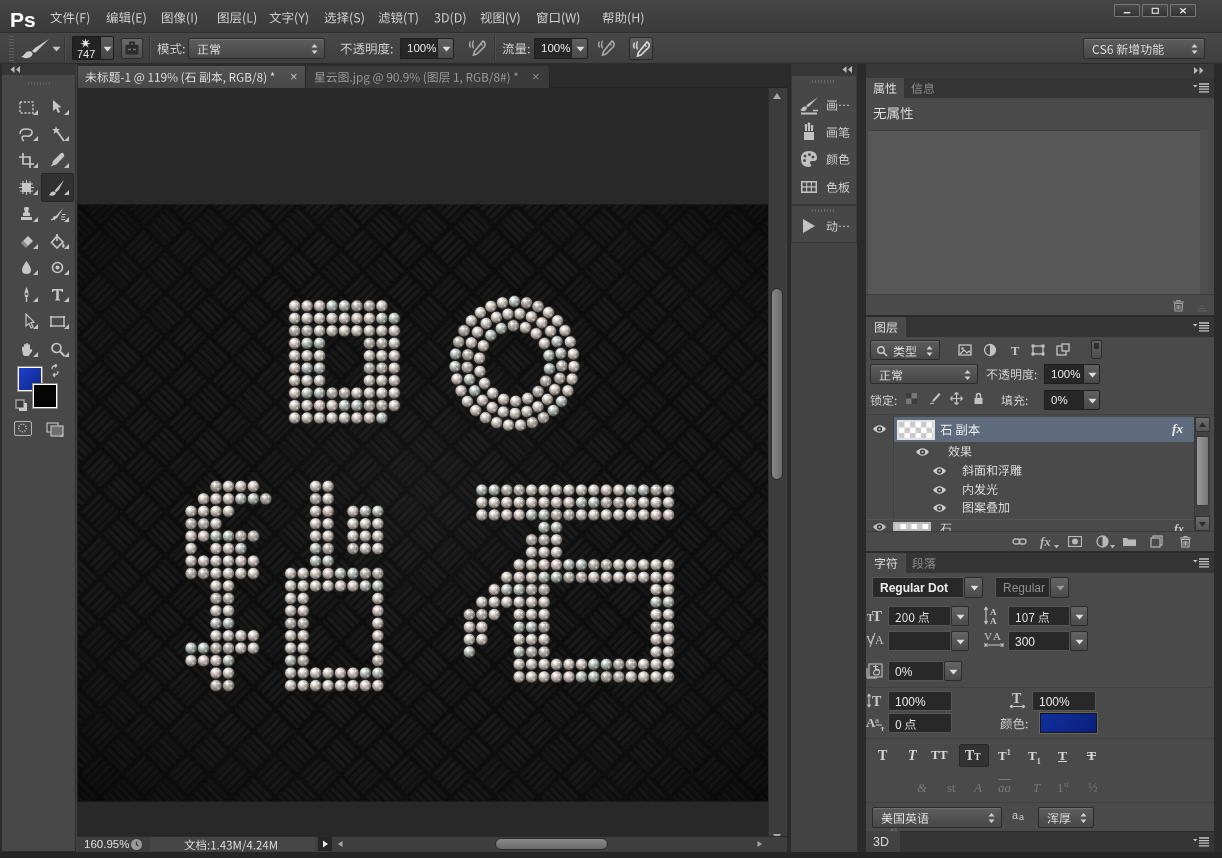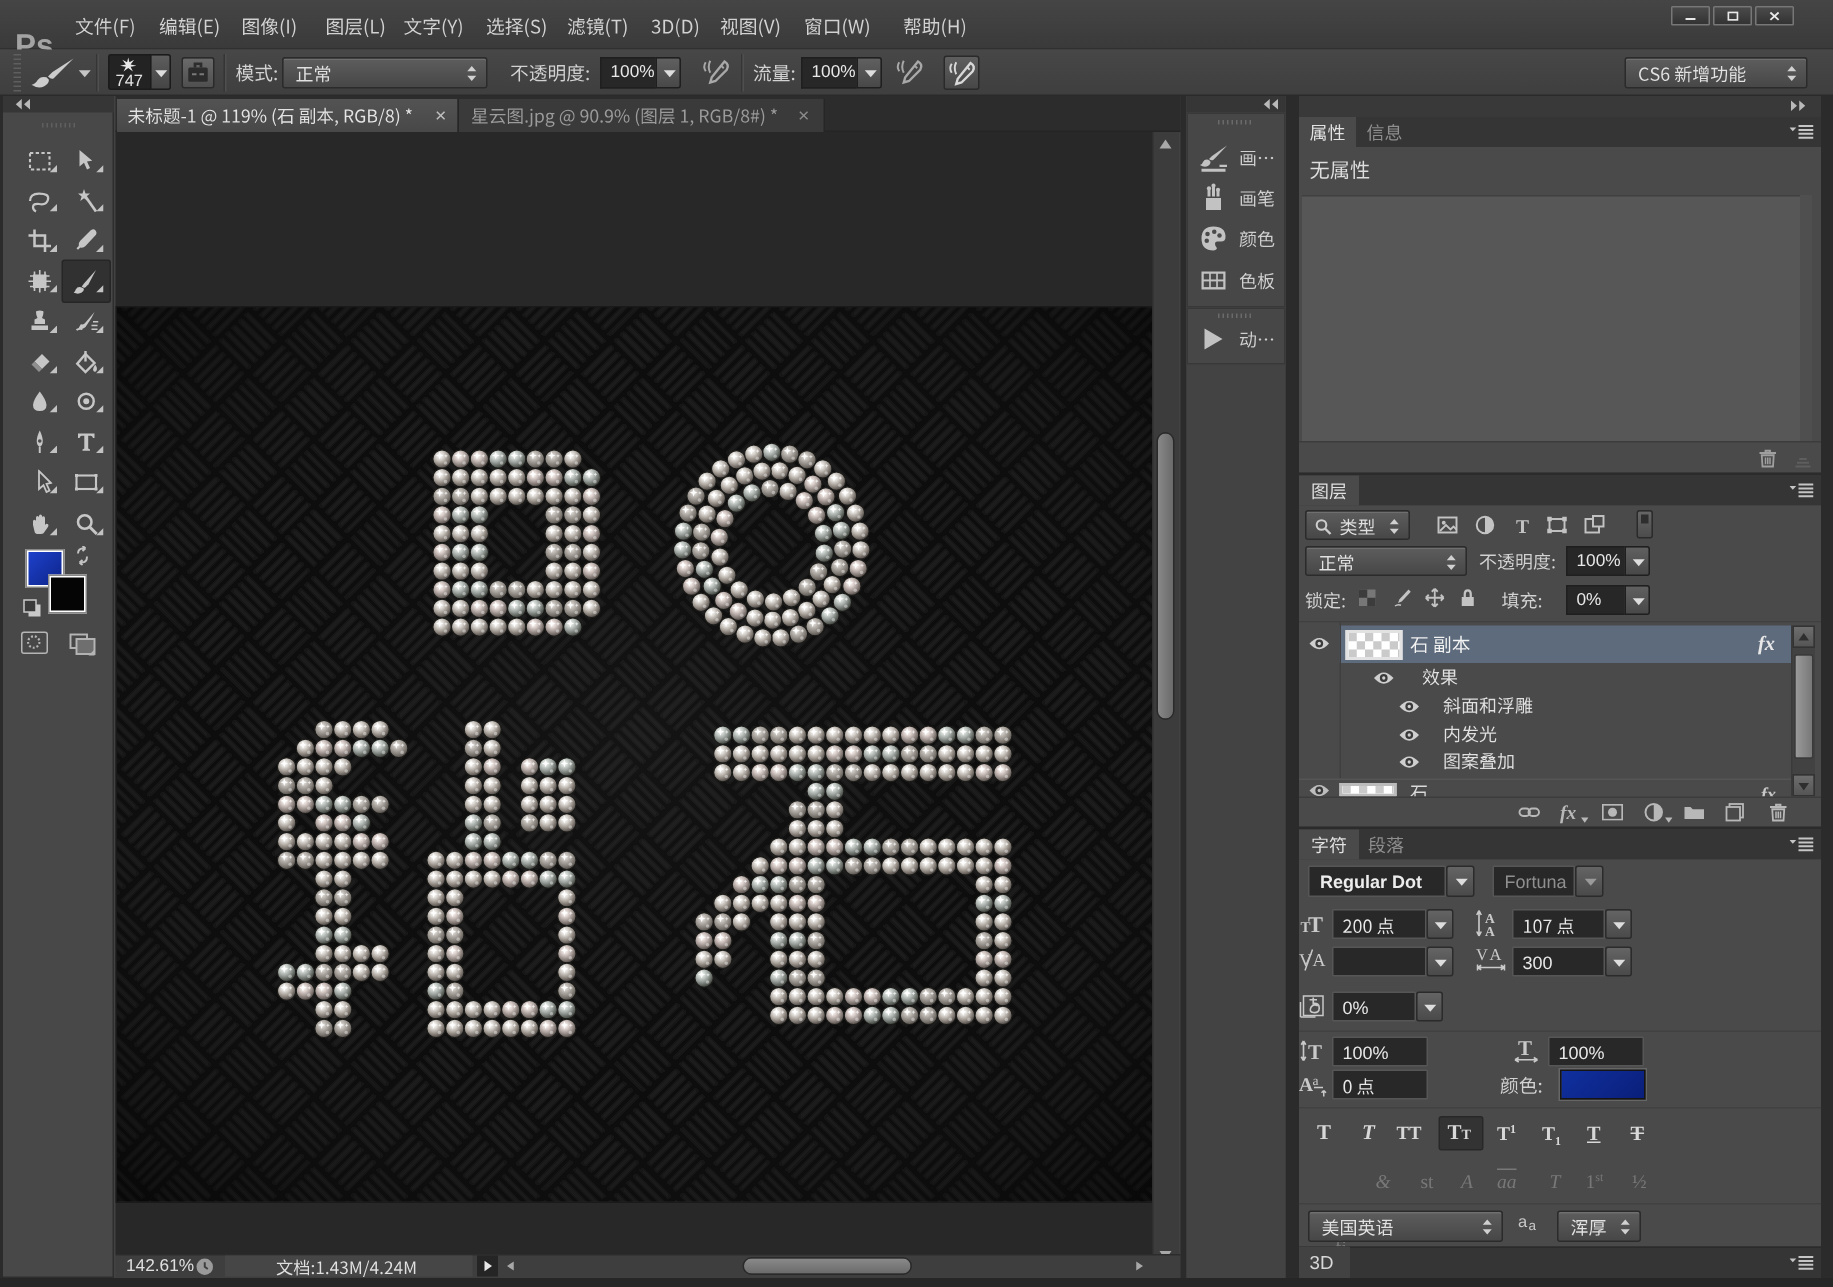--- a/index.html
+++ b/index.html
@@ -1,20 +1,20 @@
 <!DOCTYPE html>
 <html><head><meta charset="utf-8"><style>
 html,body{margin:0;padding:0;background:#1e1e1e;}
 *{box-sizing:border-box;}
 #app{position:relative;width:1222px;height:858px;overflow:hidden;
 font-family:'Liberation Sans',sans-serif;background:#424242;}
 </style></head><body>
 <div id="app">
 <div style="position:absolute;left:0px;top:0px;width:1222px;height:33px;background:linear-gradient(#454545,#3a3a3a);border-bottom:1px solid #303030;"></div>
-    <div style="position:absolute;left:10px;top:19px;font:700 21px 'Liberation Sans',sans-serif;color:#a3a3a3;letter-spacing:0px;white-space:pre;">Ps</div>
+    <div style="position:absolute;left:10px;top:8px;font:700 21px 'Liberation Sans',sans-serif;color:#ffffff;letter-spacing:0px;white-space:pre;">Ps</div>
     <div style="position:absolute;left:50px;top:10px;line-height:0"><svg width="42" height="16" viewBox="0 0 42 16">
         <path d="M9.1 4.5 10 4.8Q9.2 7.1 8 8.7Q6.8 10.3 5 11.5Q3.3 12.6 1 13.3Q1 13.2 0.9 13.1Q0.8 12.9 0.7 12.7Q0.5 12.6 0.5 12.5Q2.7 11.8 4.4 10.8Q6 9.7 7.2 8.2Q8.3 6.6 9.1 4.5ZM3.4 4.6Q4.1 6.5 5.3 8.1Q6.5 9.6 8.2 10.8Q9.9 11.9 12.1 12.4Q12 12.5 11.9 12.7Q11.7 12.8 11.6 13Q11.5 13.2 11.4 13.3Q9.2 12.7 7.5 11.5Q5.8 10.3 4.5 8.6Q3.3 6.9 2.5 4.8ZM0.6 4.1H11.9V5H0.6ZM5.3 2.1 6.3 1.8Q6.6 2.2 6.8 2.8Q7.1 3.3 7.2 3.7L6.2 4Q6.1 3.7 5.8 3.1Q5.6 2.5 5.3 2.1Z M20.1 2H21V13.4H20.1ZM17.9 2.5 18.8 2.7Q18.6 3.6 18.4 4.4Q18.1 5.2 17.8 6Q17.5 6.7 17.2 7.3Q17.1 7.2 16.9 7.1Q16.8 7 16.6 6.9Q16.5 6.8 16.4 6.8Q16.7 6.3 17 5.6Q17.3 4.9 17.5 4.1Q17.8 3.3 17.9 2.5ZM18 4.4H23.9V5.4H17.8ZM16.5 8.1H24.4V9H16.5ZM15.8 1.9 16.7 2.2Q16.3 3.2 15.8 4.3Q15.3 5.3 14.7 6.2Q14.1 7.1 13.4 7.8Q13.4 7.7 13.3 7.6Q13.2 7.4 13.1 7.2Q13 7 12.9 6.9Q13.5 6.3 14 5.5Q14.6 4.7 15 3.8Q15.5 2.9 15.8 1.9ZM14.6 5.1 15.5 4.3 15.5 4.3V13.4H14.6Z M28 14.8Q27.1 13.4 26.6 11.9Q26.1 10.3 26.1 8.5Q26.1 6.6 26.6 5.1Q27.1 3.6 28 2.1L28.7 2.5Q27.9 3.8 27.5 5.4Q27.1 6.9 27.1 8.5Q27.1 10.1 27.5 11.6Q27.9 13.2 28.7 14.5Z M30.5 12.4V3.2H35.8V4.2H31.6V7.3H35.1V8.3H31.6V12.4Z M37.4 14.8 36.7 14.5Q37.5 13.2 37.9 11.6Q38.3 10.1 38.3 8.5Q38.3 6.9 37.9 5.4Q37.5 3.8 36.7 2.5L37.4 2.1Q38.2 3.6 38.7 5.1Q39.2 6.6 39.2 8.5Q39.2 10.3 38.7 11.9Q38.2 13.4 37.4 14.8Z" fill="#d2d2d2"></path>
       </svg></div>
     <div style="position:absolute;left:106px;top:10px;line-height:0"><svg width="42" height="16" viewBox="0 0 42 16">
         <path d="M0.8 10.1Q0.8 10 0.8 9.9Q0.7 9.7 0.7 9.5Q0.6 9.4 0.6 9.3Q0.8 9.2 1 9Q1.2 8.8 1.4 8.4Q1.6 8.3 1.9 7.9Q2.1 7.5 2.5 6.9Q2.8 6.4 3.2 5.7Q3.5 5.1 3.8 4.5L4.6 4.9Q4.1 5.8 3.6 6.6Q3.1 7.5 2.6 8.2Q2 9 1.5 9.6V9.6Q1.5 9.6 1.4 9.7Q1.3 9.7 1.2 9.8Q1 9.9 0.9 9.9Q0.8 10 0.8 10.1ZM0.8 10.1 0.8 9.3 1.2 9 4.2 8.4Q4.2 8.6 4.2 8.8Q4.2 9 4.2 9.2Q3.2 9.4 2.6 9.6Q1.9 9.7 1.6 9.8Q1.3 9.9 1.1 10Q0.9 10 0.8 10.1ZM0.8 7.1Q0.7 7 0.7 6.8Q0.6 6.7 0.6 6.5Q0.5 6.3 0.5 6.2Q0.6 6.2 0.8 6Q1 5.8 1.1 5.4Q1.2 5.3 1.4 4.9Q1.6 4.6 1.8 4.1Q2.1 3.6 2.3 3Q2.5 2.4 2.7 1.9L3.6 2.2Q3.3 3 2.9 3.8Q2.5 4.6 2.1 5.3Q1.7 6 1.3 6.6V6.6Q1.3 6.6 1.2 6.7Q1.1 6.7 1 6.8Q0.9 6.9 0.8 6.9Q0.8 7 0.8 7.1ZM0.8 7.1 0.7 6.4 1.2 6.1 3.4 5.9Q3.3 6.1 3.3 6.3Q3.3 6.5 3.3 6.7Q2.5 6.7 2.1 6.8Q1.6 6.9 1.4 6.9Q1.1 7 1 7Q0.8 7 0.8 7.1ZM0.5 11.7Q1.2 11.5 2.2 11.1Q3.1 10.7 4.2 10.3L4.3 11.1Q3.4 11.5 2.4 11.9Q1.5 12.2 0.7 12.6ZM7.8 7.7H8.4V13H7.8ZM9.3 7.6H10V13H9.3ZM10.9 7.2H11.6V12.5Q11.6 12.7 11.6 12.9Q11.5 13 11.4 13.1Q11.2 13.2 11 13.3Q10.7 13.3 10.4 13.3Q10.4 13.1 10.3 12.9Q10.2 12.7 10.2 12.6Q10.4 12.6 10.5 12.6Q10.7 12.6 10.8 12.6Q10.9 12.6 10.9 12.5ZM5.2 3.2H6V5.9Q6 6.7 6 7.6Q5.9 8.5 5.8 9.5Q5.7 10.5 5.4 11.4Q5.1 12.4 4.6 13.2Q4.6 13.1 4.4 13Q4.3 12.9 4.2 12.8Q4 12.7 3.9 12.6Q4.4 11.9 4.6 11Q4.9 10.2 5 9.3Q5.1 8.4 5.1 7.5Q5.2 6.7 5.2 5.9ZM5.6 3.2H11.5V6.2H5.6V5.4H10.6V4H5.6ZM6 7.2H11.3V8H6.8V13.3H6ZM6.4 9.8H11.2V10.6H6.4ZM7.6 2.1 8.4 1.8Q8.7 2.1 8.9 2.6Q9.1 3 9.1 3.3L8.2 3.6Q8.1 3.3 8 2.9Q7.8 2.4 7.6 2.1Z M13.1 3.4H17.7V4.3H13.1ZM15.6 5.3H16.4V13.3H15.6ZM13 10.3Q13.6 10.2 14.4 10.1Q15.2 9.9 16 9.8Q16.9 9.6 17.8 9.4L17.8 10.3Q16.6 10.5 15.4 10.8Q14.2 11 13.2 11.2ZM13.5 8.2Q13.5 8.1 13.4 8Q13.4 7.8 13.3 7.7Q13.3 7.5 13.2 7.4Q13.4 7.4 13.5 7.1Q13.7 6.8 13.8 6.4Q13.9 6.2 14 5.7Q14.2 5.3 14.4 4.6Q14.5 4 14.7 3.3Q14.9 2.6 14.9 1.9L15.9 2.1Q15.7 3.1 15.4 4.1Q15.1 5.1 14.8 6Q14.5 6.9 14.1 7.7V7.7Q14.1 7.7 14 7.8Q13.9 7.8 13.8 7.9Q13.7 8 13.6 8.1Q13.5 8.2 13.5 8.2ZM13.5 8.2V7.4L14 7.2H17.6V8.1H14.4Q14.1 8.1 13.8 8.1Q13.6 8.2 13.5 8.2ZM22.7 5.9H23.6V13.4H22.7ZM19.4 3V4.2H22.7V3ZM18.5 2.3H23.6V5H18.5ZM17.8 5.7H24.4V6.5H17.8ZM19 7.6H22.9V8.3H19ZM19 9.4H23V10.1H19ZM18.6 5.9H19.5V11.6L18.6 11.7ZM17.5 11.4Q18.3 11.4 19.5 11.3Q20.6 11.2 21.9 11.1Q23.2 11 24.5 10.9L24.5 11.7Q23.3 11.8 22 11.9Q20.8 12 19.6 12.1Q18.5 12.2 17.6 12.3Z M28 14.8Q27.1 13.4 26.6 11.9Q26.1 10.3 26.1 8.5Q26.1 6.6 26.6 5.1Q27.1 3.6 28 2.1L28.7 2.5Q27.9 3.8 27.5 5.4Q27.1 6.9 27.1 8.5Q27.1 10.1 27.5 11.6Q27.9 13.2 28.7 14.5Z M30.5 12.4V3.2H35.8V4.2H31.6V7.1H35.1V8H31.6V11.4H35.9V12.4Z M37.8 14.8 37.1 14.5Q37.9 13.2 38.3 11.6Q38.7 10.1 38.7 8.5Q38.7 6.9 38.3 5.4Q37.9 3.8 37.1 2.5L37.8 2.1Q38.7 3.6 39.2 5.1Q39.7 6.6 39.7 8.5Q39.7 10.3 39.2 11.9Q38.7 13.4 37.8 14.8Z" fill="#d2d2d2"></path>
       </svg></div>
     <div style="position:absolute;left:161px;top:10px;line-height:0"><svg width="39" height="16" viewBox="0 0 39 16">
         <path d="M1 2.4H11.5V13.4H10.5V3.3H2V13.4H1ZM1.6 12H11.1V12.8H1.6ZM4.7 8.9 5.1 8.3Q5.6 8.4 6.1 8.6Q6.7 8.7 7.2 8.9Q7.7 9.1 8.1 9.3L7.7 9.9Q7.3 9.7 6.8 9.5Q6.3 9.3 5.7 9.2Q5.2 9 4.7 8.9ZM5.2 3.5 6 3.8Q5.6 4.4 5.1 4.9Q4.6 5.4 4.1 5.9Q3.6 6.4 3.1 6.7Q3 6.6 2.9 6.5Q2.8 6.4 2.6 6.3Q2.5 6.2 2.4 6.2Q3.2 5.7 4 5Q4.7 4.3 5.2 3.5ZM8.5 4.5H8.7L8.8 4.5L9.4 4.8Q8.9 5.6 8.1 6.2Q7.4 6.9 6.5 7.4Q5.5 7.9 4.6 8.2Q3.6 8.6 2.6 8.8Q2.6 8.7 2.5 8.6Q2.4 8.4 2.3 8.3Q2.3 8.1 2.2 8Q3.1 7.9 4 7.6Q5 7.2 5.9 6.8Q6.7 6.4 7.4 5.8Q8.1 5.3 8.5 4.7ZM4.6 5.2Q5.2 5.9 6.1 6.4Q7 7 8.1 7.4Q9.2 7.8 10.3 8Q10.2 8.1 10 8.3Q9.8 8.5 9.8 8.7Q8.6 8.4 7.5 8Q6.4 7.5 5.5 6.9Q4.5 6.3 3.9 5.5ZM4.9 4.5H8.8V5.3H4.4ZM3.4 10.5 3.9 9.8Q4.5 9.9 5.2 10Q5.9 10.1 6.6 10.3Q7.3 10.4 7.9 10.6Q8.5 10.8 8.9 10.9L8.5 11.6Q7.9 11.4 7.1 11.2Q6.2 11 5.3 10.8Q4.3 10.6 3.4 10.5Z M18.4 2.8H21.5V3.5H18.4ZM17.8 5.2V6.5H22.9V5.2ZM17 4.5H23.7V7.2H17ZM19 7.8 19.6 7.4Q20.2 7.9 20.6 8.5Q21 9.1 21.2 9.8Q21.4 10.5 21.4 11.1Q21.4 11.7 21.3 12.2Q21.1 12.7 20.9 12.9Q20.6 13.2 20.4 13.3Q20.1 13.4 19.8 13.4Q19.4 13.4 19 13.3Q19 13.2 18.9 12.9Q18.9 12.7 18.8 12.5Q19 12.6 19.2 12.6Q19.5 12.6 19.6 12.6Q19.8 12.6 19.9 12.5Q20.1 12.5 20.2 12.3Q20.4 12.2 20.5 11.8Q20.6 11.4 20.6 10.9Q20.5 10.4 20.3 9.8Q20.2 9.3 19.8 8.8Q19.5 8.2 19 7.8ZM19.8 8.5 20.4 8.8Q19.9 9.3 19.3 9.7Q18.6 10.1 17.9 10.5Q17.2 10.9 16.6 11.1Q16.5 11 16.4 10.8Q16.2 10.6 16.1 10.5Q16.7 10.3 17.4 10Q18.1 9.7 18.7 9.3Q19.4 8.9 19.8 8.5ZM20.5 9.7 21.1 10Q20.6 10.6 19.8 11.2Q19 11.8 18.2 12.2Q17.3 12.6 16.5 12.9Q16.4 12.8 16.3 12.6Q16.1 12.4 16 12.3Q16.8 12 17.6 11.6Q18.5 11.2 19.2 10.7Q20 10.2 20.5 9.7ZM23.2 7.8 23.9 8.3Q23.4 8.6 22.9 8.9Q22.4 9.2 21.9 9.4Q21.4 9.7 21 9.8L20.5 9.3Q20.9 9.2 21.4 8.9Q21.9 8.6 22.4 8.3Q22.9 8 23.2 7.8ZM18.6 1.9 19.5 2Q19 3 18.2 4Q17.4 5 16.3 5.8Q16.3 5.7 16.1 5.6Q16 5.5 15.9 5.4Q15.8 5.3 15.7 5.2Q16.4 4.8 16.9 4.2Q17.5 3.6 17.9 3Q18.3 2.4 18.6 1.9ZM21.1 2.8H21.3L21.5 2.7L22.1 3.1Q21.8 3.7 21.3 4.2Q20.9 4.8 20.5 5.1Q20.4 5 20.2 4.9Q20.1 4.7 20 4.6Q20.2 4.4 20.4 4.1Q20.6 3.8 20.8 3.5Q21 3.2 21.1 2.9ZM22.4 8.9Q22.6 9.5 22.9 10.1Q23.2 10.7 23.7 11.2Q24.1 11.7 24.6 11.9Q24.5 12.1 24.3 12.3Q24.1 12.5 24 12.7Q23.2 12.1 22.6 11.2Q22 10.2 21.7 9.1ZM20.1 4.8H20.8V4.8Q20.8 5.1 20.8 5.6Q20.7 6 20.5 6.5Q20.2 7 19.8 7.5Q19.3 8 18.5 8.4Q17.8 8.9 16.6 9.3Q16.5 9.1 16.4 9Q16.2 8.8 16.1 8.7Q17.2 8.3 17.9 7.9Q18.6 7.5 19.1 7.1Q19.5 6.6 19.7 6.2Q19.9 5.8 20 5.4Q20.1 5.1 20.1 4.8ZM15.8 1.9 16.7 2.2Q16.3 3.2 15.8 4.3Q15.3 5.3 14.7 6.2Q14.1 7.1 13.4 7.8Q13.4 7.7 13.3 7.6Q13.2 7.4 13.1 7.2Q13 7 12.9 6.9Q13.5 6.3 14 5.5Q14.5 4.7 15 3.8Q15.5 2.9 15.8 1.9ZM14.5 5.2 15.4 4.4 15.4 4.4V13.3H14.5Z M28 14.8Q27.1 13.4 26.6 11.9Q26.1 10.3 26.1 8.5Q26.1 6.6 26.6 5.1Q27.1 3.6 28 2.1L28.7 2.5Q27.9 3.8 27.5 5.4Q27.1 6.9 27.1 8.5Q27.1 10.1 27.5 11.6Q27.9 13.2 28.7 14.5Z M30.5 12.4V3.2H31.6V12.4Z M34.1 14.8 33.4 14.5Q34.2 13.2 34.6 11.6Q35 10.1 35 8.5Q35 6.9 34.6 5.4Q34.2 3.8 33.4 2.5L34.1 2.1Q35 3.6 35.5 5.1Q36 6.6 36 8.5Q36 10.3 35.5 11.9Q35 13.4 34.1 14.8Z" fill="#d2d2d2"></path>
       </svg></div>
     <div style="position:absolute;left:217px;top:10px;line-height:0"><svg width="42" height="16" viewBox="0 0 42 16">
@@ -993,21 +993,21 @@
         <path d="M5 1 9 7 1 7Z" fill="#a8a8a8"></path>
       </svg>
     </div>
     <div style="position:absolute;left:772px;top:833px;width:10px;height:8px;">
       <svg width="10" height="8" viewBox="0 0 10 8" style="display:block">
         <path d="M5 7 1 1 9 1Z" fill="#a8a8a8"></path>
       </svg>
     </div>
     <div style="position:absolute;left:771px;top:288px;width:12px;height:192px;background:linear-gradient(90deg,#888,#6a6a6a);border:1px solid #2a2a2a;border-radius:6px;"></div>
     <div style="position:absolute;left:77px;top:836px;width:710px;height:16px;background:#3e3e3e;border-top:1px solid #2c2c2c;"></div>
-    <div style="position:absolute;left:84px;top:838px;font:400 11.5px 'Liberation Sans',sans-serif;color:#e0e0e0;letter-spacing:0px;white-space:pre;">142.61%</div>
+    <div style="position:absolute;left:84px;top:838px;font:400 11.5px 'Liberation Sans',sans-serif;color:#e0e0e0;letter-spacing:0px;white-space:pre;">160.95%</div>
     <div style="position:absolute;left:130px;top:838px;width:13px;height:13px;">
       <svg width="13" height="13" viewBox="0 0 13 13" style="display:block">
         <circle cx="6.5" cy="6.5" r="5.5" fill="#9a9a9a"></circle>
         <path d="M6.5 3.5 6.5 6.5 8.5 8" stroke="#3e3e3e" stroke-width="1.3" fill="none"></path>
       </svg>
     </div>
     <div style="position:absolute;left:150px;top:837px;width:165px;height:14px;background:#464646;"></div>
     <div style="position:absolute;left:184px;top:838px;line-height:0"><svg width="96" height="15" viewBox="0 0 96 15">
         <path d="M8.3 4.1 9.2 4.4Q8.5 6.5 7.4 8Q6.2 9.5 4.6 10.6Q3 11.6 1 12.3Q0.9 12.2 0.8 12Q0.7 11.9 0.6 11.7Q0.5 11.6 0.4 11.5Q2.5 10.9 4 9.9Q5.5 8.9 6.6 7.5Q7.7 6.1 8.3 4.1ZM3.1 4.2Q3.8 6 4.9 7.4Q6 8.9 7.6 9.9Q9.1 10.9 11.1 11.4Q11 11.5 10.9 11.7Q10.8 11.8 10.7 12Q10.6 12.1 10.5 12.2Q8.5 11.7 6.9 10.6Q5.3 9.5 4.2 7.9Q3 6.4 2.3 4.4ZM0.6 3.8H11V4.6H0.6ZM4.9 1.9 5.8 1.6Q6 2.1 6.3 2.6Q6.5 3.1 6.7 3.4L5.7 3.7Q5.6 3.4 5.4 2.9Q5.1 2.3 4.9 1.9Z M12 4.2H16V5H12ZM13.7 1.7H14.5V12.3H13.7ZM13.6 4.7 14.2 4.9Q14.1 5.6 13.8 6.3Q13.6 7.1 13.4 7.8Q13.1 8.5 12.8 9.1Q12.6 9.7 12.2 10.1Q12.2 10 12 9.7Q11.9 9.5 11.8 9.4Q12.1 9 12.4 8.4Q12.6 7.9 12.9 7.3Q13.1 6.6 13.3 6Q13.5 5.3 13.6 4.7ZM14.5 5.4Q14.6 5.5 14.8 5.8Q15 6.1 15.3 6.5Q15.5 6.8 15.7 7.1Q15.9 7.4 16 7.5L15.5 8.2Q15.4 8 15.2 7.6Q15 7.3 14.8 6.9Q14.6 6.6 14.4 6.3Q14.2 6 14.1 5.8ZM18.6 1.8H19.5V6.4H18.6ZM21.3 2.5 22.1 2.7Q21.9 3.2 21.7 3.7Q21.5 4.2 21.3 4.6Q21.1 5.1 20.9 5.5L20.2 5.2Q20.4 4.9 20.6 4.4Q20.8 3.9 21 3.4Q21.2 2.9 21.3 2.5ZM16.1 2.7 16.8 2.5Q17 2.9 17.2 3.4Q17.4 3.8 17.6 4.3Q17.7 4.7 17.8 5.1L17.1 5.4Q17 5 16.8 4.6Q16.7 4.1 16.5 3.6Q16.3 3.2 16.1 2.7ZM16 6H22V12.2H21.2V6.8H16ZM16.1 8.3H21.5V9.1H16.1ZM15.7 10.7H21.5V11.5H15.7Z M24.6 6.9Q24.3 6.9 24.1 6.7Q23.8 6.5 23.8 6.1Q23.8 5.7 24.1 5.5Q24.3 5.3 24.6 5.3Q24.9 5.3 25.1 5.5Q25.4 5.7 25.4 6.1Q25.4 6.5 25.1 6.7Q24.9 6.9 24.6 6.9ZM24.6 11.5Q24.3 11.5 24.1 11.3Q23.8 11.1 23.8 10.7Q23.8 10.4 24.1 10.2Q24.3 9.9 24.6 9.9Q24.9 9.9 25.1 10.2Q25.4 10.4 25.4 10.7Q25.4 11.1 25.1 11.3Q24.9 11.5 24.6 11.5Z M27.2 11.4V10.5H29.1V4.2H27.6V3.6Q28.2 3.5 28.6 3.3Q29 3.2 29.3 3H30.1V10.5H31.8V11.4Z M34.2 11.5Q33.9 11.5 33.6 11.3Q33.4 11.1 33.4 10.7Q33.4 10.4 33.6 10.2Q33.9 9.9 34.2 9.9Q34.5 9.9 34.7 10.2Q34.9 10.4 34.9 10.7Q34.9 11.1 34.7 11.3Q34.5 11.5 34.2 11.5Z M39.7 11.4V5.6Q39.7 5.3 39.7 4.9Q39.7 4.4 39.7 4.1H39.7Q39.5 4.4 39.4 4.7Q39.2 5 39 5.4L37.1 8.2H41.8V9.1H36V8.4L39.5 3H40.7V11.4Z M45.2 11.5Q44.5 11.5 44 11.4Q43.5 11.2 43.1 10.9Q42.8 10.7 42.5 10.4L43 9.7Q43.4 10.1 43.9 10.4Q44.4 10.7 45.1 10.7Q45.6 10.7 46 10.5Q46.4 10.3 46.6 9.9Q46.8 9.6 46.8 9.1Q46.8 8.6 46.6 8.2Q46.3 7.8 45.8 7.6Q45.2 7.4 44.2 7.4V6.6Q45.1 6.6 45.6 6.4Q46.1 6.2 46.3 5.8Q46.5 5.4 46.5 5Q46.5 4.4 46.2 4Q45.8 3.7 45.1 3.7Q44.6 3.7 44.2 3.9Q43.7 4.1 43.4 4.5L42.8 3.8Q43.3 3.4 43.9 3.1Q44.4 2.8 45.2 2.8Q45.9 2.8 46.4 3.1Q47 3.3 47.3 3.8Q47.6 4.2 47.6 4.9Q47.6 5.7 47.2 6.2Q46.8 6.7 46.1 6.9V7Q46.6 7.1 47 7.4Q47.4 7.7 47.7 8.1Q47.9 8.6 47.9 9.1Q47.9 9.9 47.5 10.4Q47.2 11 46.6 11.2Q45.9 11.5 45.2 11.5Z M49.7 11.4V3H51L52.6 7.5Q52.7 7.9 52.9 8.3Q53 8.8 53.2 9.2H53.3Q53.4 8.8 53.5 8.3Q53.7 7.9 53.8 7.5L55.4 3H56.7V11.4H55.7V6.7Q55.7 6.4 55.8 5.9Q55.8 5.5 55.8 5Q55.8 4.6 55.9 4.2H55.8L55.1 6.2L53.6 10.5H52.8L51.2 6.2L50.6 4.2H50.5Q50.6 4.6 50.6 5Q50.6 5.5 50.6 5.9Q50.7 6.4 50.7 6.7V11.4Z M58 13.4 61.5 2.3H62.2L58.8 13.4Z M66.3 11.4V5.6Q66.3 5.3 66.3 4.9Q66.3 4.4 66.4 4.1H66.3Q66.2 4.4 66 4.7Q65.8 5 65.6 5.4L63.7 8.2H68.4V9.1H62.6V8.4L66.1 3H67.3V11.4Z M70.4 11.5Q70.1 11.5 69.8 11.3Q69.6 11.1 69.6 10.7Q69.6 10.4 69.8 10.2Q70.1 9.9 70.4 9.9Q70.7 9.9 70.9 10.2Q71.1 10.4 71.1 10.7Q71.1 11.1 70.9 11.3Q70.7 11.5 70.4 11.5Z M72.5 11.4V10.8Q73.8 9.6 74.7 8.6Q75.5 7.7 75.9 6.9Q76.3 6 76.3 5.3Q76.3 4.8 76.2 4.5Q76 4.1 75.7 3.9Q75.3 3.7 74.8 3.7Q74.3 3.7 73.8 3.9Q73.4 4.2 73 4.6L72.4 4Q72.9 3.5 73.5 3.1Q74.1 2.8 74.9 2.8Q75.7 2.8 76.2 3.1Q76.8 3.4 77.1 4Q77.4 4.5 77.4 5.3Q77.4 6.1 77 7Q76.5 7.8 75.8 8.7Q75 9.6 74.1 10.6Q74.4 10.5 74.8 10.5Q75.1 10.5 75.4 10.5H77.8V11.4Z M82.3 11.4V5.6Q82.3 5.3 82.3 4.9Q82.3 4.4 82.3 4.1H82.3Q82.1 4.4 81.9 4.7Q81.8 5 81.6 5.4L79.7 8.2H84.4V9.1H78.6V8.4L82.1 3H83.2V11.4Z M85.9 11.4V3H87.2L88.8 7.5Q88.9 7.9 89.1 8.3Q89.2 8.8 89.4 9.2H89.4Q89.6 8.8 89.7 8.3Q89.9 7.9 90 7.5L91.6 3H92.9V11.4H91.9V6.7Q91.9 6.4 91.9 5.9Q92 5.5 92 5Q92 4.6 92.1 4.2H92L91.3 6.2L89.7 10.5H89L87.4 6.2L86.8 4.2H86.7Q86.8 4.6 86.8 5Q86.8 5.5 86.8 5.9Q86.9 6.4 86.9 6.7V11.4Z" fill="#e0e0e0"></path>
       </svg></div>
@@ -1454,21 +1454,21 @@
       <div style="position:absolute;left:7px;top:3px;font:12px 'Liberation Sans';color:#ededed;white-space:pre"><b>Regular Dot</b></div>
     </div>
     <div style="position:absolute;left:964px;top:577px;width:19px;height:21px;background:linear-gradient(#646464,#4a4a4a);border:1px solid #2b2b2b;border-radius:2px;">
       <div style="position:absolute;left:5px;top:7px">
         <svg width="9" height="6" viewBox="0 0 9 6" style="display:block">
           <path d="M0.5 0.8 8.5 0.8 4.5 5.5Z" fill="#ddd"></path>
         </svg>
       </div>
     </div>
     <div style="position:absolute;left:995px;top:577px;width:55px;height:21px;background:#282828;border:1px solid #565656;border-radius:1px;">
-      <div style="position:absolute;left:7px;top:3px;font:12px 'Liberation Sans';color:#8f8f8f;white-space:pre">Fortuna</div>
+      <div style="position:absolute;left:7px;top:3px;font:12px 'Liberation Sans';color:#8f8f8f;white-space:pre">Regular</div>
     </div>
     <div style="position:absolute;left:1050px;top:577px;width:19px;height:21px;background:linear-gradient(#646464,#4a4a4a);border:1px solid #2b2b2b;border-radius:2px;">
       <div style="position:absolute;left:5px;top:7px">
         <svg width="9" height="6" viewBox="0 0 9 6" style="display:block">
           <path d="M0.5 0.8 8.5 0.8 4.5 5.5Z" fill="#9a9a9a"></path>
         </svg>
       </div>
     </div>
     <div style="position:absolute;left:866px;top:608px;width:18px;height:15px;">
       <svg width="18" height="15" viewBox="0 0 18 15" style="display:block">

